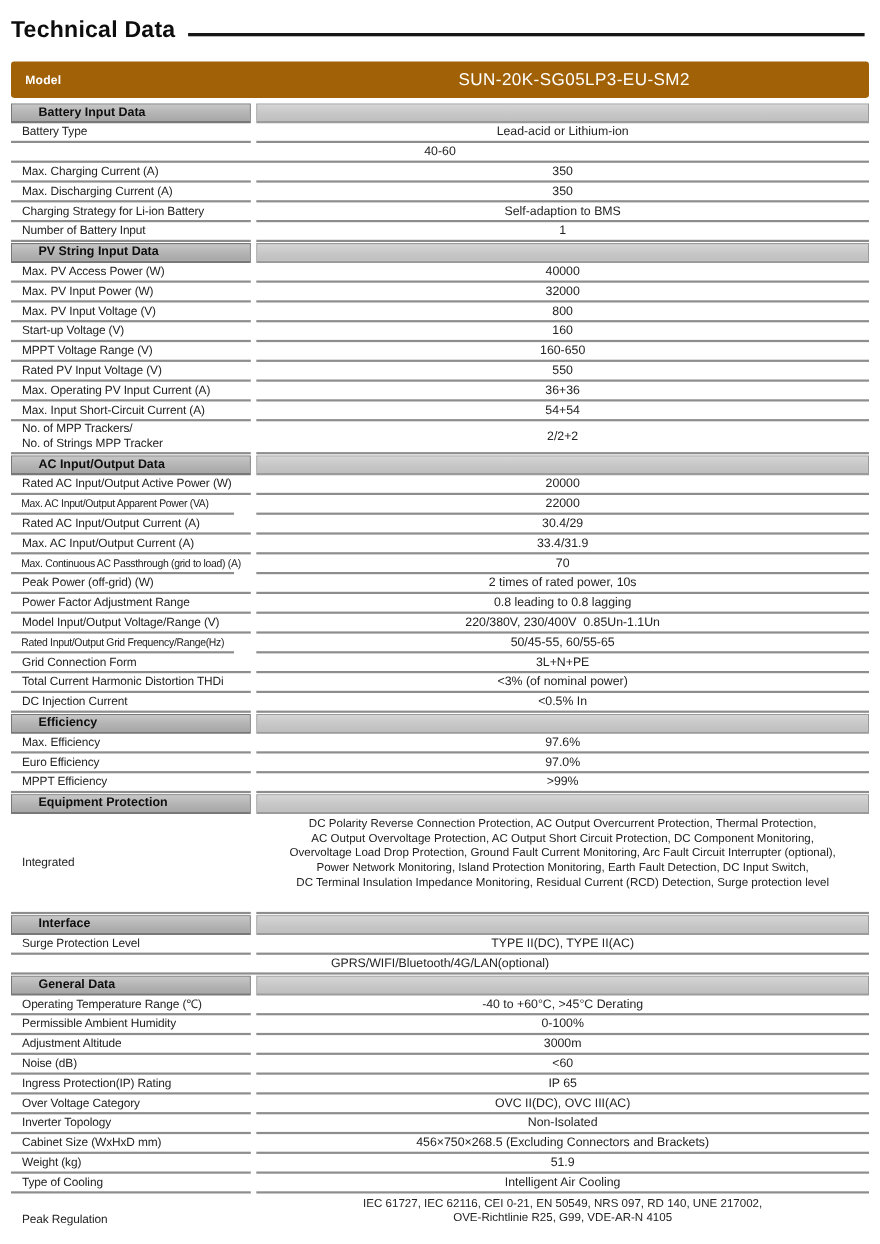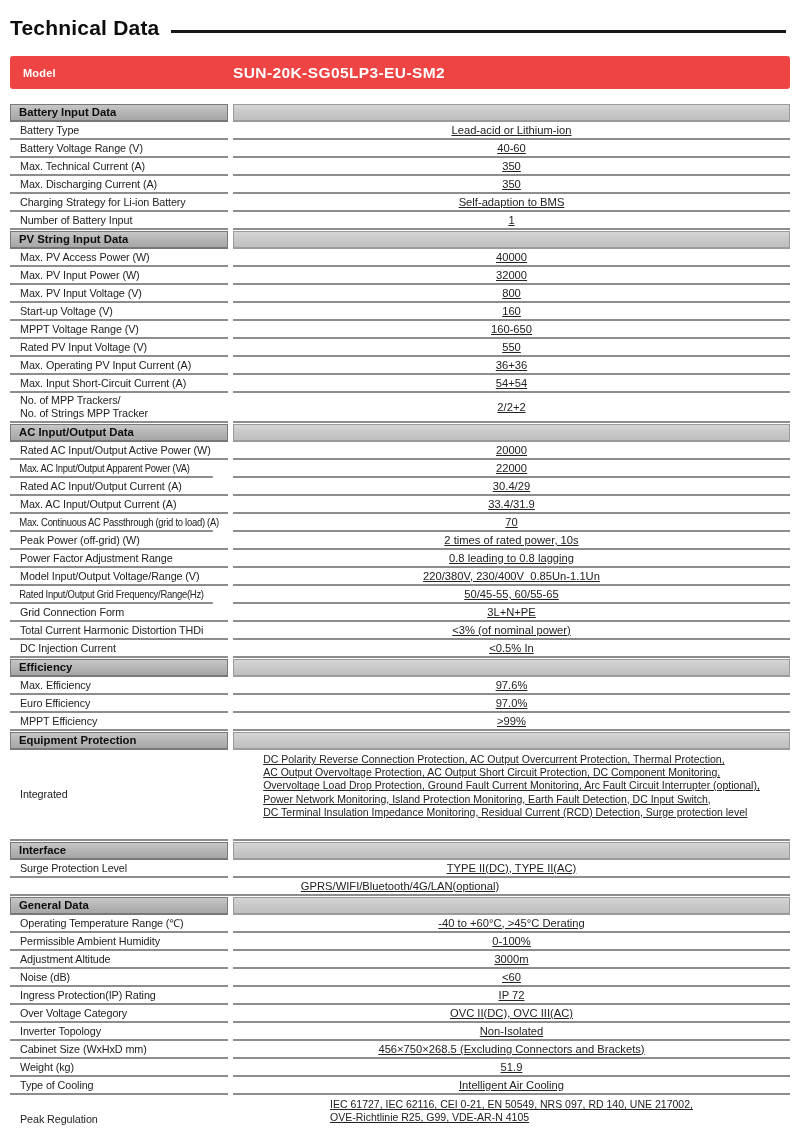--- a/index.html
+++ b/index.html
@@ -13,58 +13,58 @@
   
   .title-row { display:flex; align-items:flex-start; height:30px; margin-bottom:10px; }
   .page-title {
     font-size:21px; font-weight:800; color:#0d0d0d; letter-spacing:0.2px;
     white-space:nowrap; line-height:24px;
   }
   .title-rule { flex:1; height:2.5px; background:#161616; margin:14px 4px 0 12px; }
 
   
   .model-bar {
-    height:33px; background:#ef4444; border-radius:3px;
-    display:flex; align-items:center; color:#ffffff; margin-bottom:15px;
+    height:33px; background:#a16207; border-radius:3px;
+    display:flex; align-items:center; color:#ffffff; margin-bottom:5px;gap:21px;
   }
   .model-label { width:210px; flex:none; padding-left:13px; font-size:11px; font-weight:700; letter-spacing:0.2px; }
-  .model-value { flex:1; text-align:left; font-size:15.5px; letter-spacing:0.4px;font-weight:bold; }
+  .model-value { flex:1; text-align:center; font-size:15.5px; letter-spacing:0.4px; }
 
   
   .spec-table { width:100%; }
   .trow { display:flex; gap:5px; }
   .cl, .cv {
     box-sizing:border-box; min-height:18px;
     border-bottom:2px solid #8d8d8d;
     display:flex; align-items:center;
     line-height:13px; padding-top:1px; padding-bottom:1px;
   }
   .cl {
     width:218px; flex:none; padding-left:10px; padding-right:2px;
     font-size:10.8px; letter-spacing:-0.1px; color:#232323;
     white-space:pre; text-align:left;
   }
   .cv {
-    flex:1; justify-content:center; text-align:left;
+    flex:1; justify-content:center; text-align:center;
     font-size:11.2px; color:#232323; white-space:pre-line;
-    padding-left:4px; padding-right:4px;text-decoration:underline;
+    padding-left:4px; padding-right:4px;
   }
   .trow.condensed .cl {
     font-size:10.2px; letter-spacing:-0.3px;
     transform:scaleX(0.93); transform-origin:left center;
   }
   .trow.multiline .cv { font-size:10.5px; line-height:13.2px; padding-top:3px; padding-bottom:20px; }
 
   
   .trow.thead { margin-top:1px; }
   .thead .cl {
     background:linear-gradient(180deg,#c7c7c7 0%,#b3b3b3 55%,#a7a7a7 100%);
     border:1px solid #787878; border-bottom-width:2px;
     font-weight:700; font-size:11.3px; letter-spacing:0; color:#0e0e0e;
-    padding-left:8px;
+    padding-left:24px;
     text-align:right;
   }
   .thead .cv {
     background:linear-gradient(180deg,#d5d5d5 0%,#c7c7c7 55%,#bfbfbf 100%);
     border:1px solid #9b9b9b; border-bottom-width:2px;
   }
 </style>
 </head>
 <body>
 
@@ -83,25 +83,24 @@
   <div class="spec-table">
       <div class="trow thead">
         <div class="cl">Battery Input Data</div>
         <div class="cv"></div>
       </div>
       <div class="trow">
         <div class="cl">Battery Type</div>
         <div class="cv">Lead-acid or Lithium-ion</div>
       </div>
       <div class="trow">
-        <div class="cl">Battery Voltage Range (V)</div>
         <div class="cv">40-60</div>
       </div>
       <div class="trow">
-        <div class="cl">Max. Technical Current (A)</div>
+        <div class="cl">Max. Charging Current (A)</div>
         <div class="cv">350</div>
       </div>
       <div class="trow">
         <div class="cl">Max. Discharging Current (A)</div>
         <div class="cv">350</div>
       </div>
       <div class="trow">
         <div class="cl">Charging Strategy for Li-ion Battery</div>
         <div class="cv">Self-adaption to BMS</div>
       </div>
@@ -256,21 +255,21 @@
       <div class="trow">
         <div class="cl">Adjustment Altitude</div>
         <div class="cv">3000m</div>
       </div>
       <div class="trow">
         <div class="cl">Noise (dB)</div>
         <div class="cv">&lt;60</div>
       </div>
       <div class="trow">
         <div class="cl">Ingress Protection(IP) Rating</div>
-        <div class="cv">IP 72</div>
+        <div class="cv">IP 65</div>
       </div>
       <div class="trow">
         <div class="cl">Over Voltage Category</div>
         <div class="cv">OVC II(DC), OVC III(AC)</div>
       </div>
       <div class="trow">
         <div class="cl">Inverter Topology</div>
         <div class="cv">Non-Isolated</div>
       </div>
       <div class="trow">

